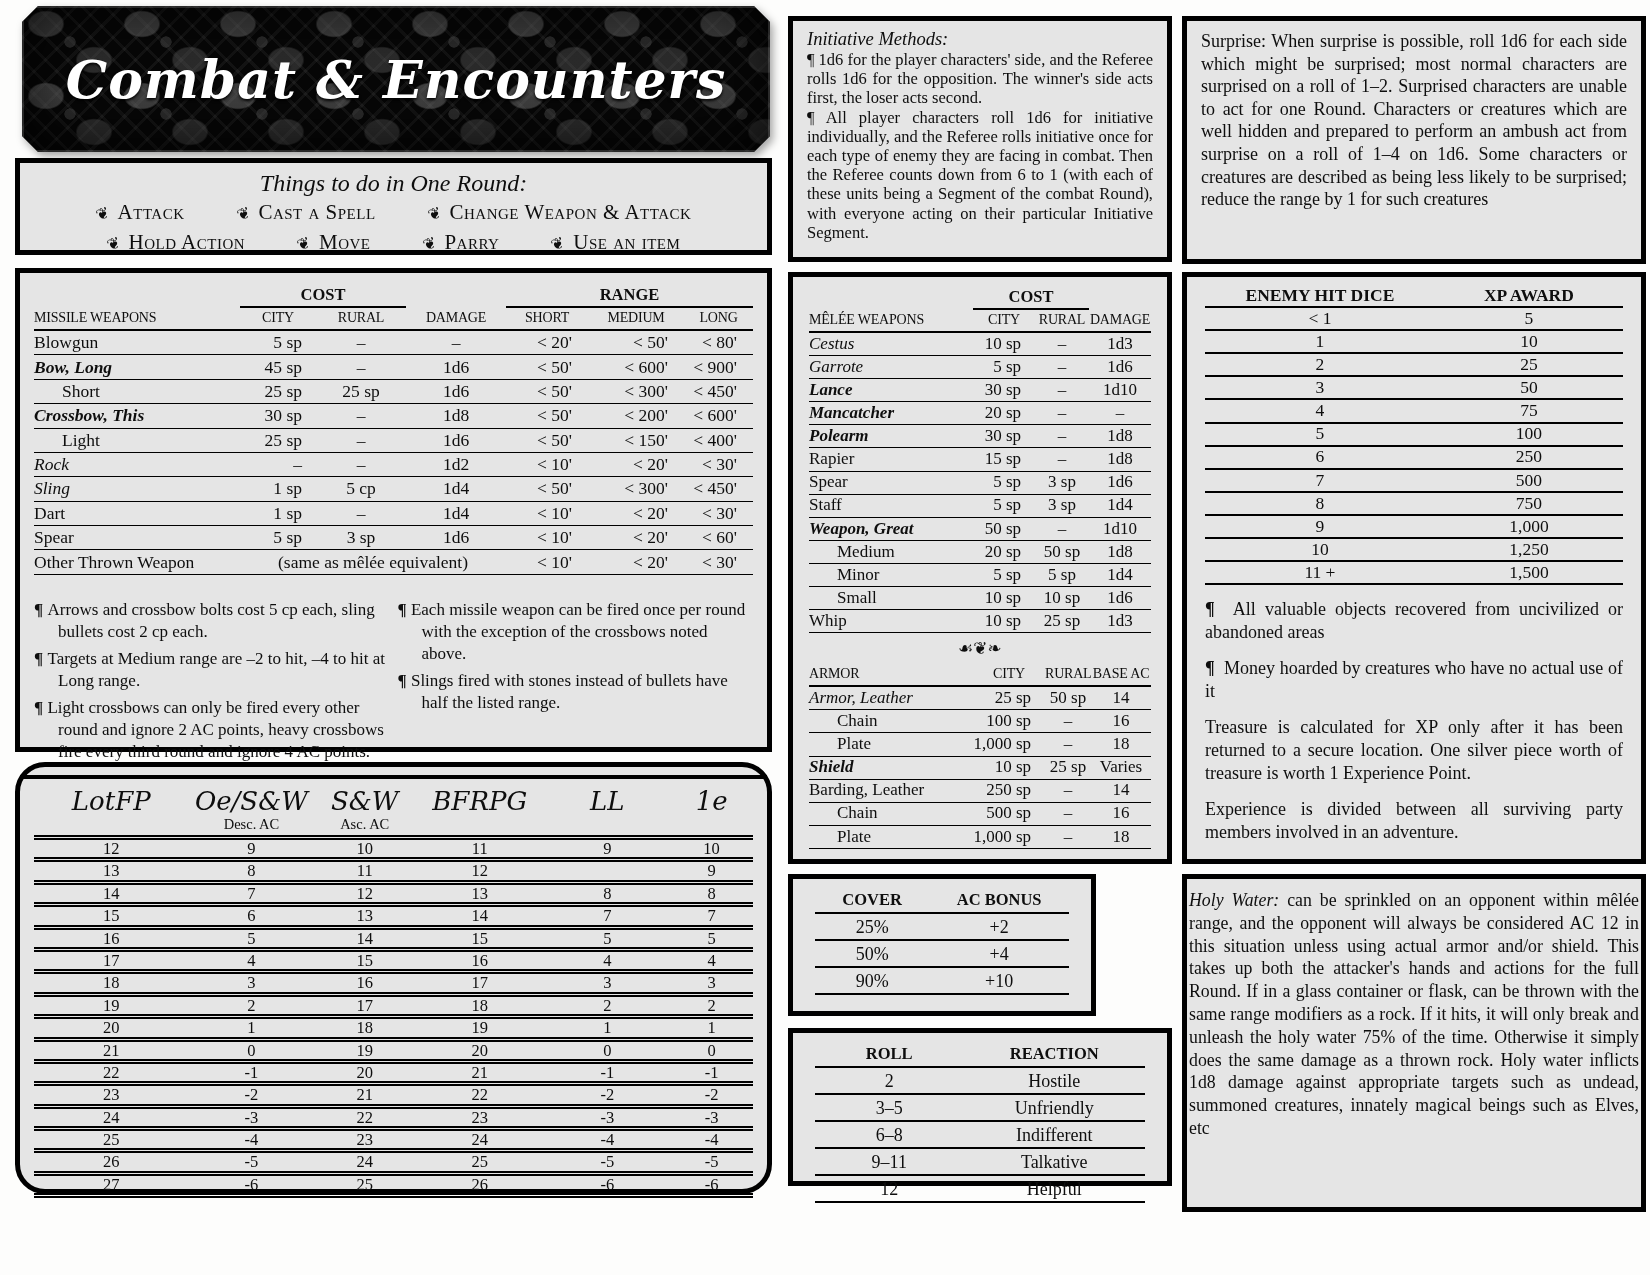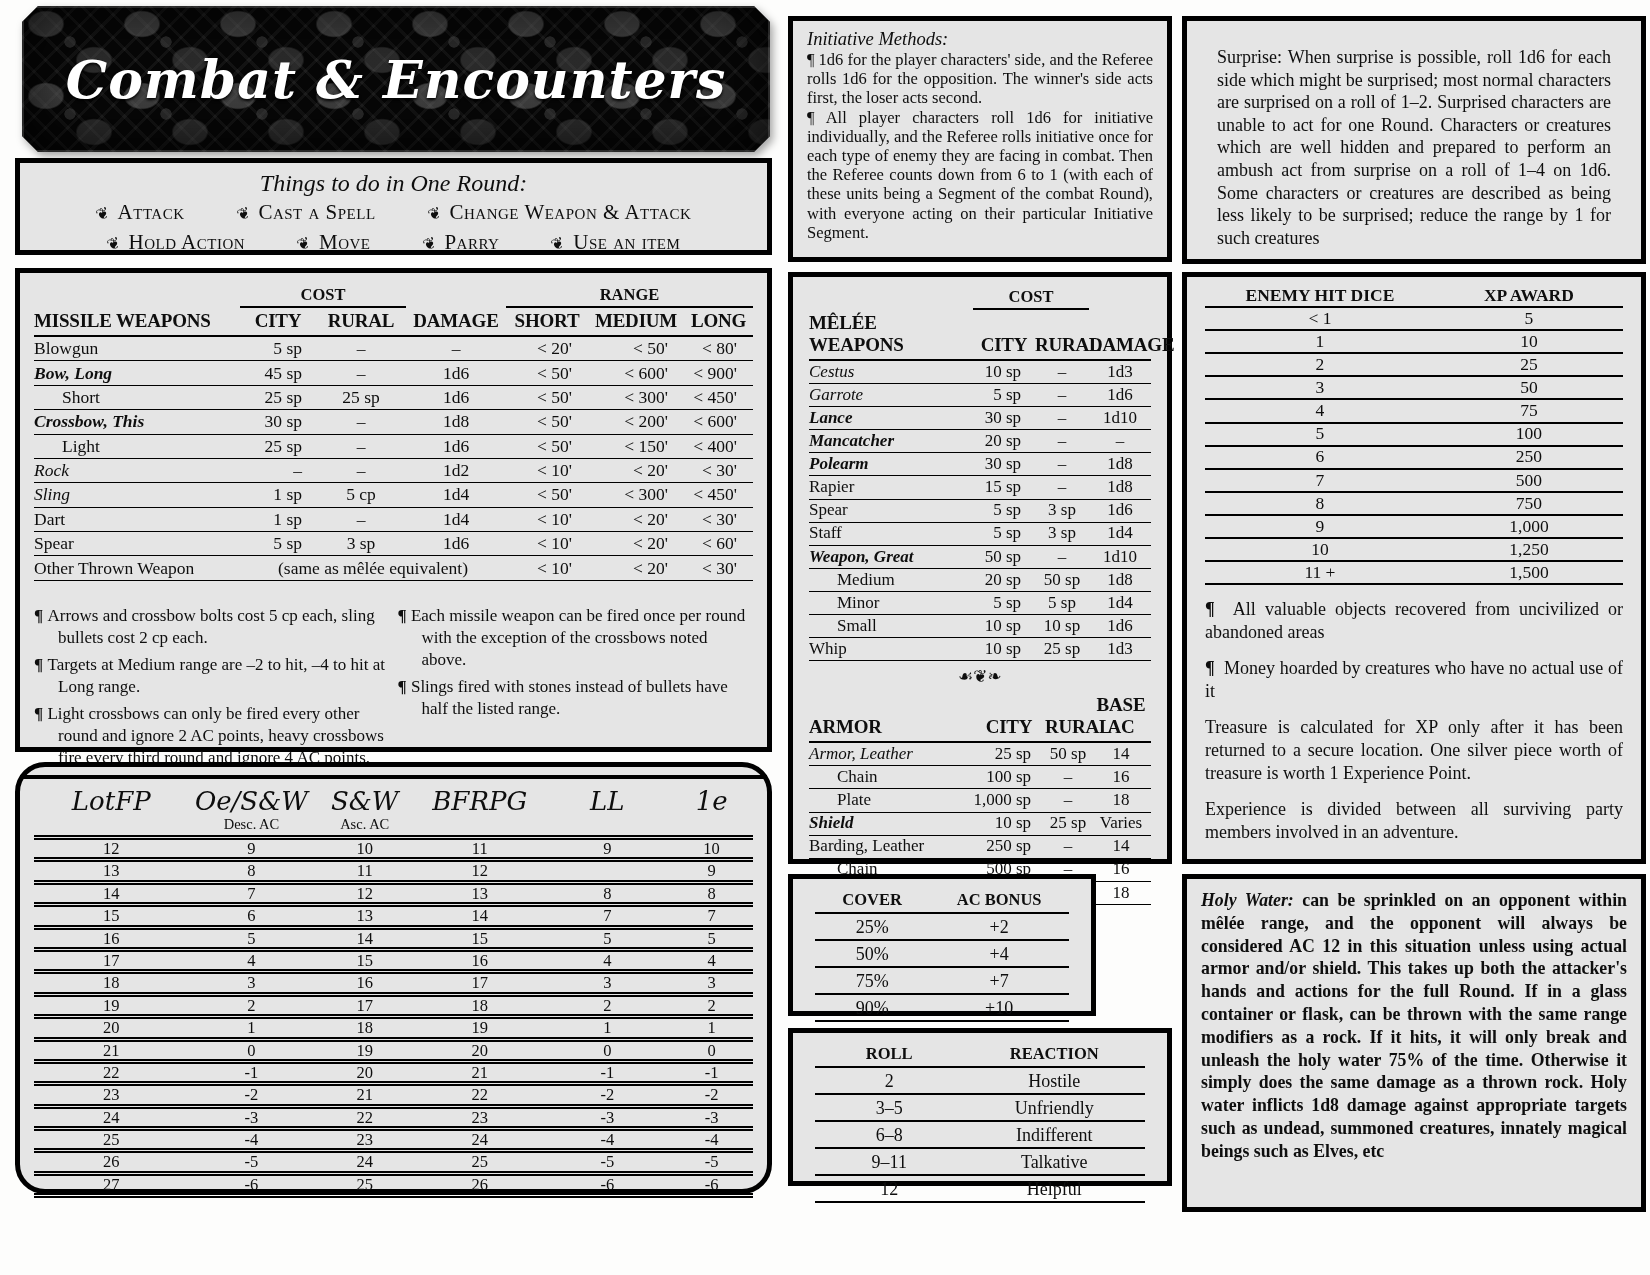--- a/index.html
+++ b/index.html
@@ -30,21 +30,21 @@
   .bullet{font-family:"DejaVu Sans",sans-serif;font-size:16px;display:inline-block;transform:rotate(-18deg);}
 
   
   .trow{display:grid;align-items:end;}
   .missile-tbl .trow{grid-template-columns:206px 76px 90px 100px 82px 96px 69px;}
   .m4 .trow{grid-template-columns:164px 62px 54px 62px;}
   .a4 .trow{grid-template-columns:164px 72px 46px 60px;}
   .grow{height:22px;margin-bottom:1px;}
   .grp{border-bottom:2.5px solid #000;font-weight:700;font-size:16.5px;text-align:center;padding-bottom:1px;}
   .hrow{border-bottom:2.5px solid #000;padding:2px 0 3px;}
-  .hd{font-weight:700;font-size:19px;letter-spacing:-.2px;}
+  .hd{font-weight:400;font-size:14px;letter-spacing:-.2px;}
   .hd.l{text-align:left}.hd.c{text-align:center}
   .drow{border-bottom:1.6px solid #000;padding:2.2px 0;font-size:17.5px;line-height:19px;}
   .m4 .drow,.a4 .drow{font-size:17px;line-height:18.5px;padding:1.8px 0;}
   .nm{text-align:left;}
   .nm-i{font-style:italic}
   .nm-bi{font-style:italic;font-weight:700}
   .nm-ind{padding-left:28px}
   .num-r{text-align:right;padding-right:14px}
   .c{text-align:center}
   .rng{text-align:right;padding-right:16px}
@@ -76,24 +76,24 @@
   .ornament{text-align:center;font-family:"DejaVu Sans",sans-serif;font-size:17px;line-height:24px;margin:3px 0 4px;}
   .cover{left:788px;top:874px;width:308px;height:142px;padding:8px 22px;}
   .reaction{left:788px;top:1028px;width:384px;height:158px;padding:8px 22px;}
   .t2row{display:grid;grid-template-columns:45% 55%;border-bottom:2px solid #000;font-size:18px;line-height:20px;padding:2.5px 0;}
   .t2row div{text-align:center;}
   .t2hd{font-weight:700;font-size:16.5px;border-bottom:2.5px solid #000;}
   .xp-tbl .t2row{grid-template-columns:55% 45%;font-size:17.5px;line-height:17.5px;padding:1.8px 0;}
 
   
   .surprise{left:1182px;top:16px;width:464px;height:248px;padding:9px 14px;}
-  .big-p{font-size:18px;line-height:22.6px;text-align:justify;margin:16px;}
+  .big-p{font-size:18px;line-height:22.6px;text-align:justify;margin:0;}
   .xp{left:1182px;top:272px;width:464px;height:592px;padding:8px 18px;}
   .xp-note,.xp-p{font-size:18px;line-height:23px;text-align:justify;margin:13px 0 0;}
-  .holy{left:1182px;top:874px;width:464px;height:338px;padding:10px 14px;font-weight:bold;}
+  .holy{left:1182px;top:874px;width:464px;height:338px;padding:10px 2px;}
   .holy p{font-size:17.8px;line-height:22.8px;text-align:justify;margin:0;}
   .lead-italic{font-style:italic;}
 </style>
 </head>
 <body>
 
 <div class="page">
 
   <div class="banner-wrap">
     <div class="banner">
@@ -573,24 +573,20 @@
         </div>
         <div class="t2row">
           <div>25%</div>
           <div>+2</div>
         </div>
         <div class="t2row">
           <div>50%</div>
           <div>+4</div>
         </div>
         <div class="t2row">
-          <div>75%</div>
-          <div>+7</div>
-        </div>
-        <div class="t2row">
           <div>90%</div>
           <div>+10</div>
         </div>
       </div>
   </div>
 
   <div class="panel reaction">
     <div id="reaction-table">
         <div class="t2row t2hd">
           <div>ROLL</div>

